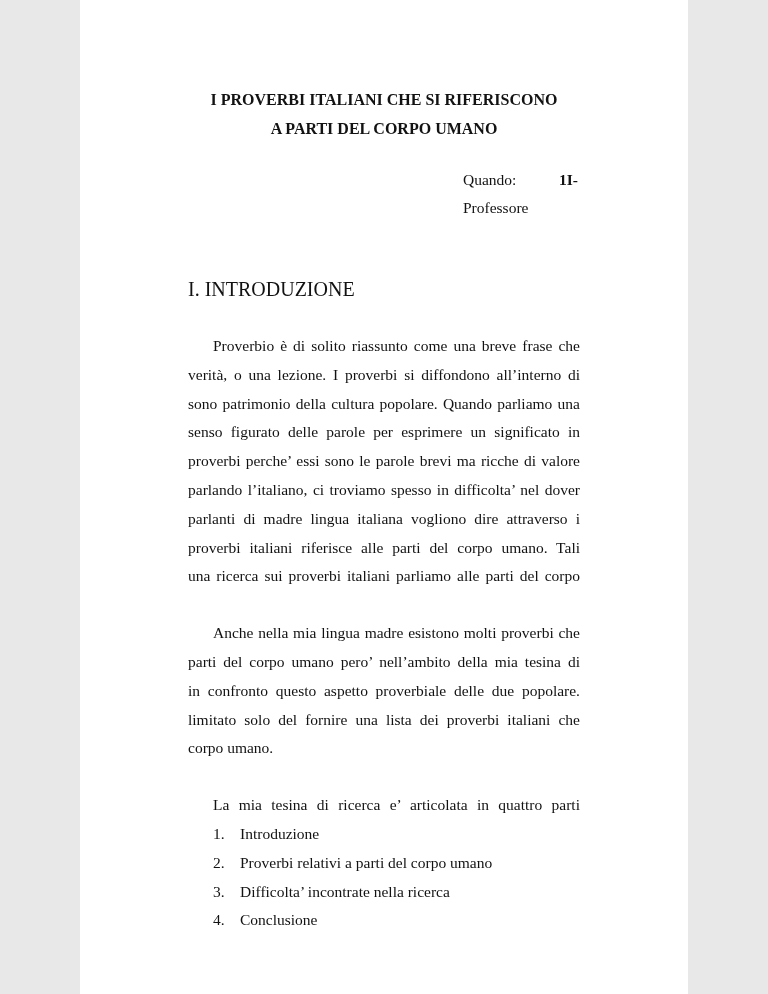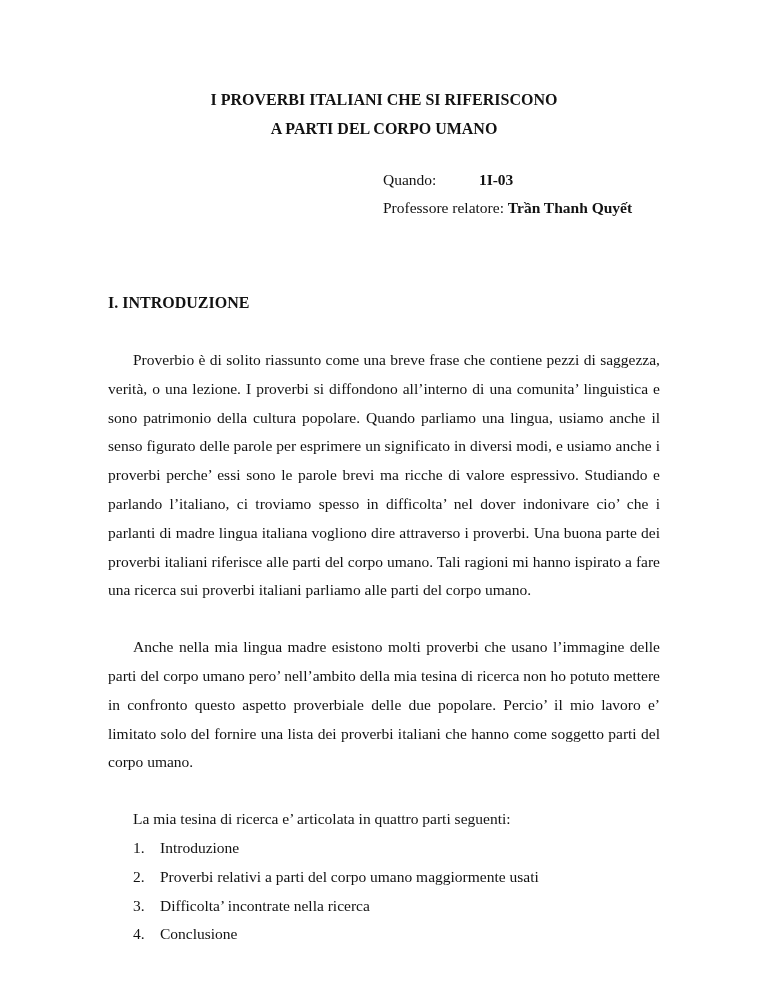--- a/index.html
+++ b/index.html
@@ -1,18 +1,18 @@
 <!DOCTYPE html>
 <html><head>
 <meta charset="utf-8">
 <style>
   * { margin: 0; padding: 0; box-sizing: border-box; }
   html, body { background: #e8e8e8; }
   .doc-page {
-    width: 768px;
+    width: 608px;
     height: 994px;
     background: #ffffff;
     color: #121212;
     font-family: "Liberation Serif", "DejaVu Serif", serif;
     font-size: 15.5px;
     overflow: hidden;
     margin: 0 auto;
   }
   .content { padding: 0 108px; }
 
@@ -27,23 +27,23 @@
   .author-block {
     margin-top: 22px;
     margin-left: 275px;
     line-height: 28.8px;
   }
   .author-row { height: 28.8px; overflow: hidden; }
   .author-label { display: inline-block; min-width: 92px; }
   .author-value { font-weight: bold; }
 
   .section-heading {
-    margin-top: 66px;
-    font-weight: bold;
-    font-size: 16px;
+    margin-top: 52px;
+    font-weight: normal;
+    font-size: 20px;
     line-height: 28.8px;
   }
 
   .body-text { margin-top: 27px; }
   .line {
     line-height: 28.8px;
     height: 28.8px;
     overflow: hidden;
     text-align: justify;
     text-align-last: justify;

